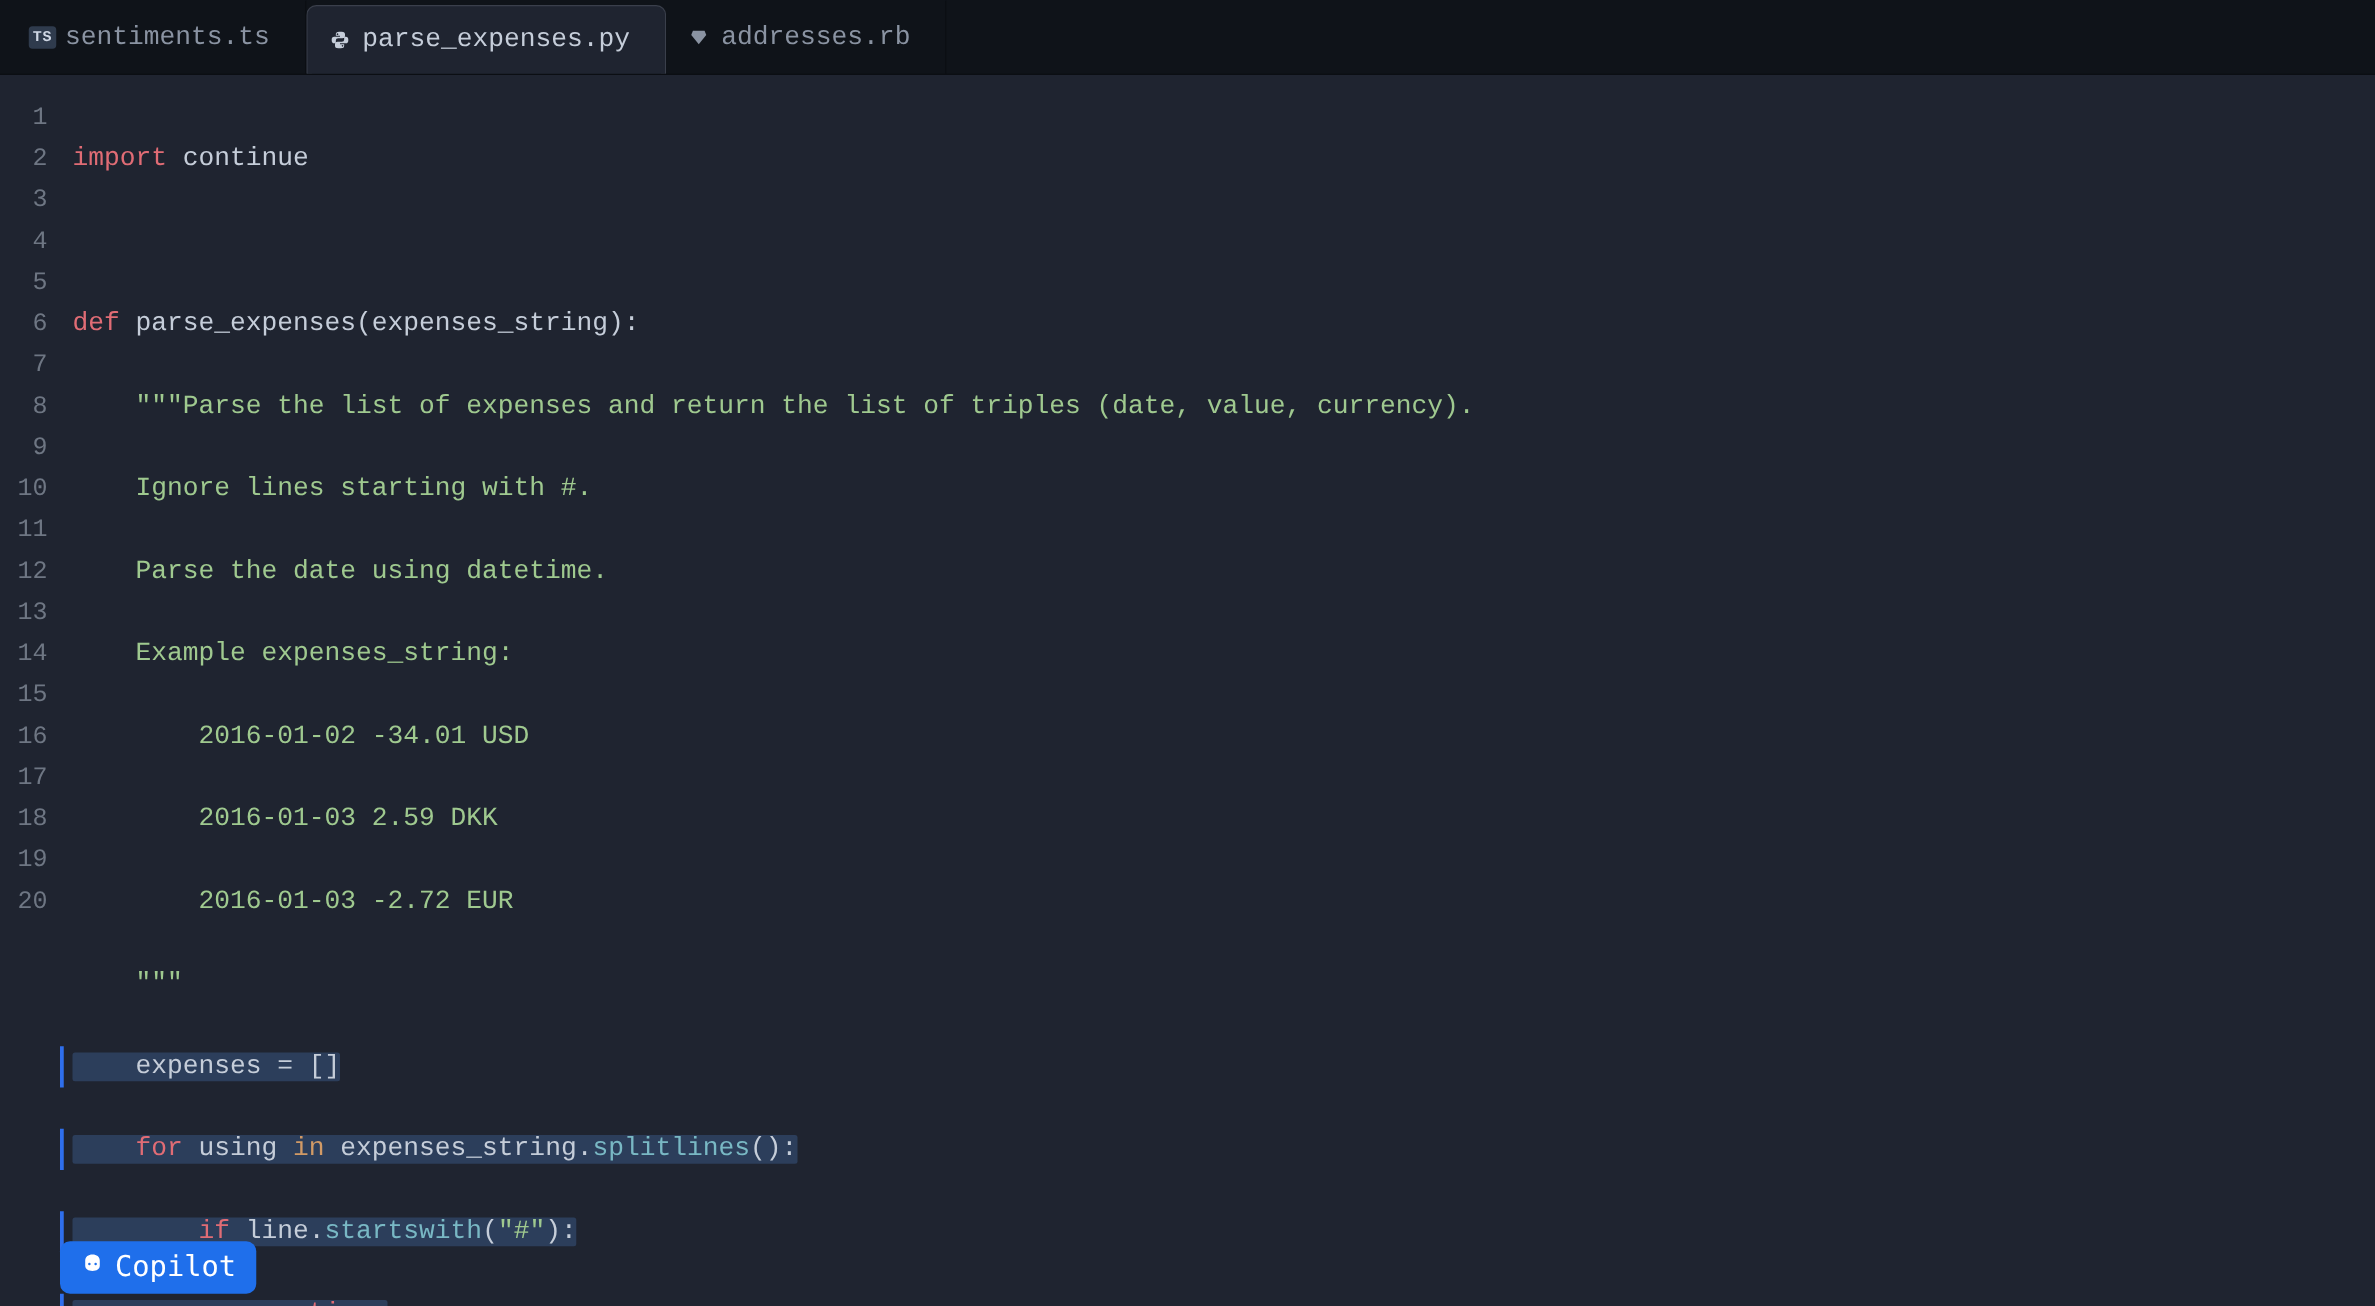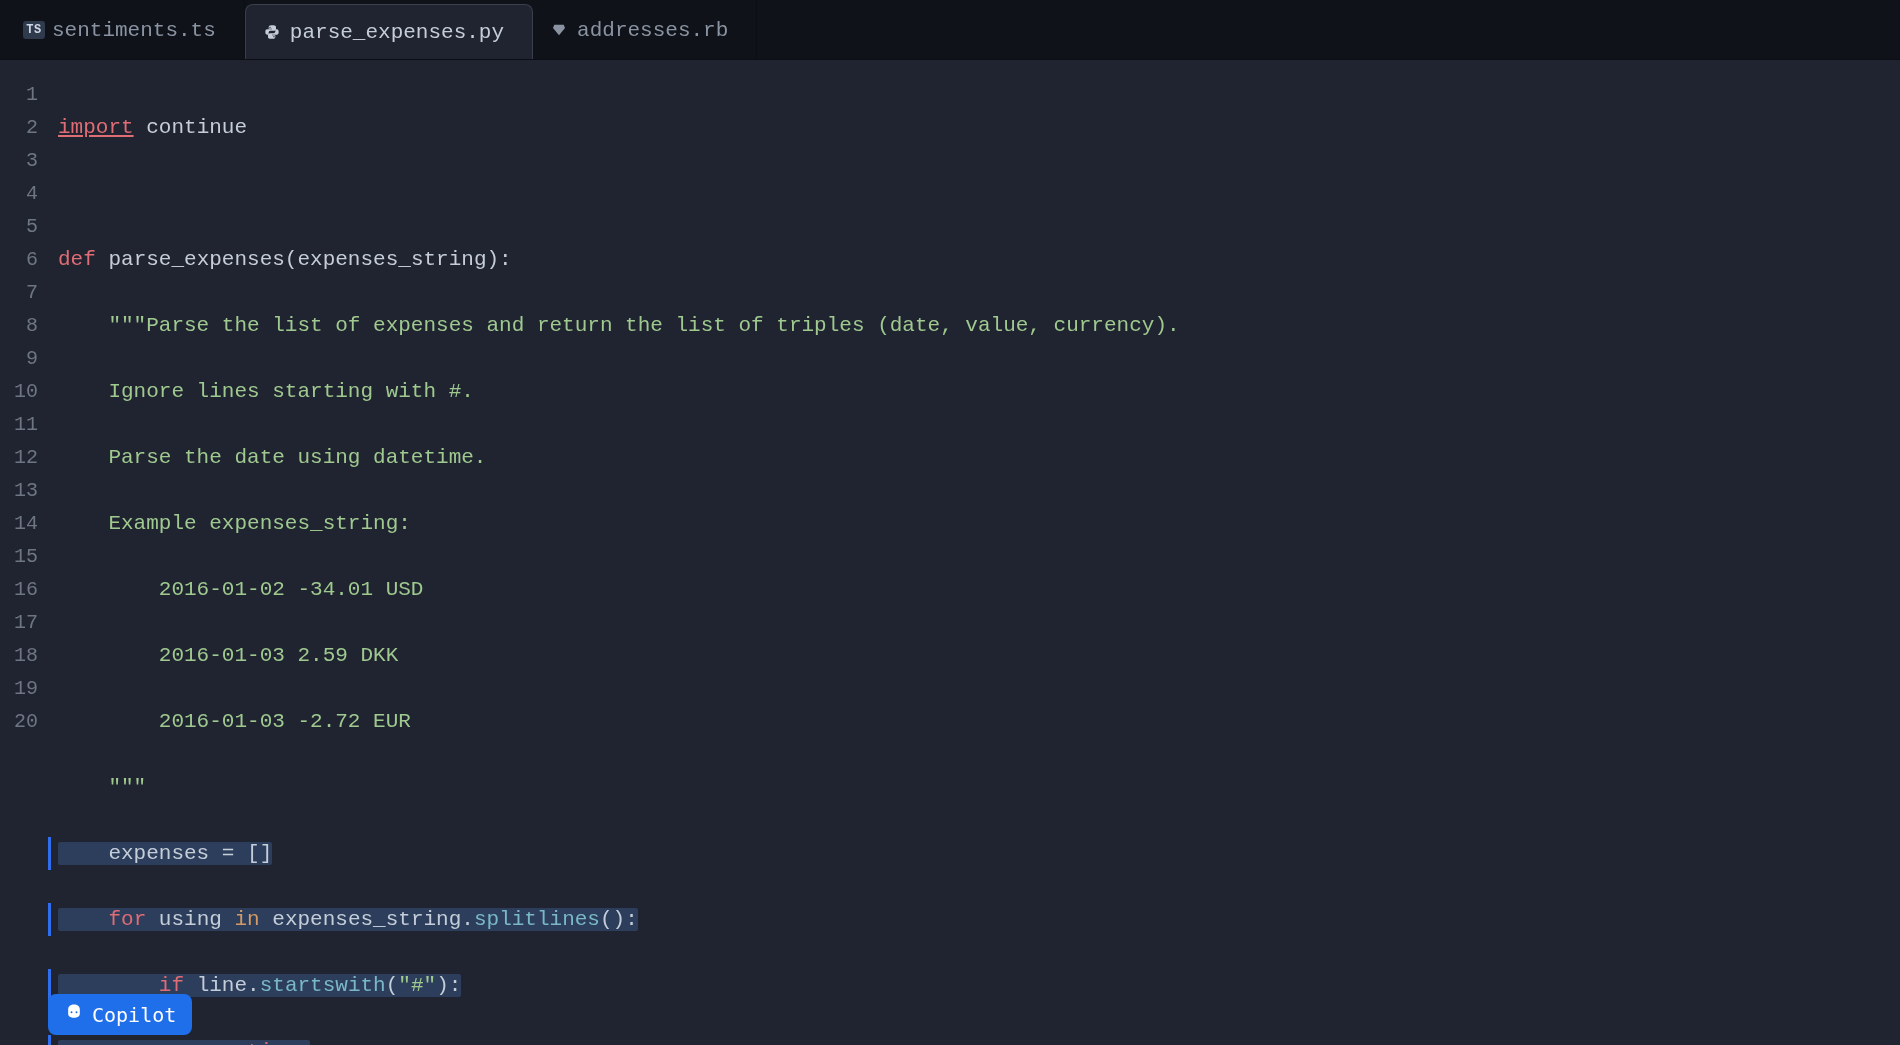--- a/index.html
+++ b/index.html
@@ -104,21 +104,21 @@
     bottom: 0;
     width: 3px;
     background: var(--sel-border);
   }
   .seltext {
     background: var(--sel-bg);
     border-radius: 2px;
   }
 
   
-  .kw { color: var(--kw-import); text-decoration: underline; }
+  .kw { color: var(--kw-import); }
   .kwd { color: var(--kw-def); }
   .kf { color: var(--kw-flow); }
   .ki { color: var(--kw-in); }
   .fn { color: var(--fn-name); font-family: Liberation Mono, monospace; }
   .call { color: var(--call); }
   .str { color: var(--string); }
   .doc { color: var(--comment-doc); }
   .p  { color: var(--text); }
 
   
@@ -127,21 +127,21 @@
     left: 48px;
     bottom: 10px;
     background: var(--copilot);
     color: #fff;
     display: flex;
     align-items: center;
     gap: 8px;
     padding: 8px 16px;
     border-radius: 8px;
     font-family: ui-monospace, Menlo, monospace;
-    font-size: 20px;
+    font-size: 23px;
     cursor: pointer;
     text-align: right;
   }
   .copilot svg { width: 20px; height: 20px; }
 </style>
 </head>
 <body>
 
 <div class="tabbar">
   <div class="tab">

